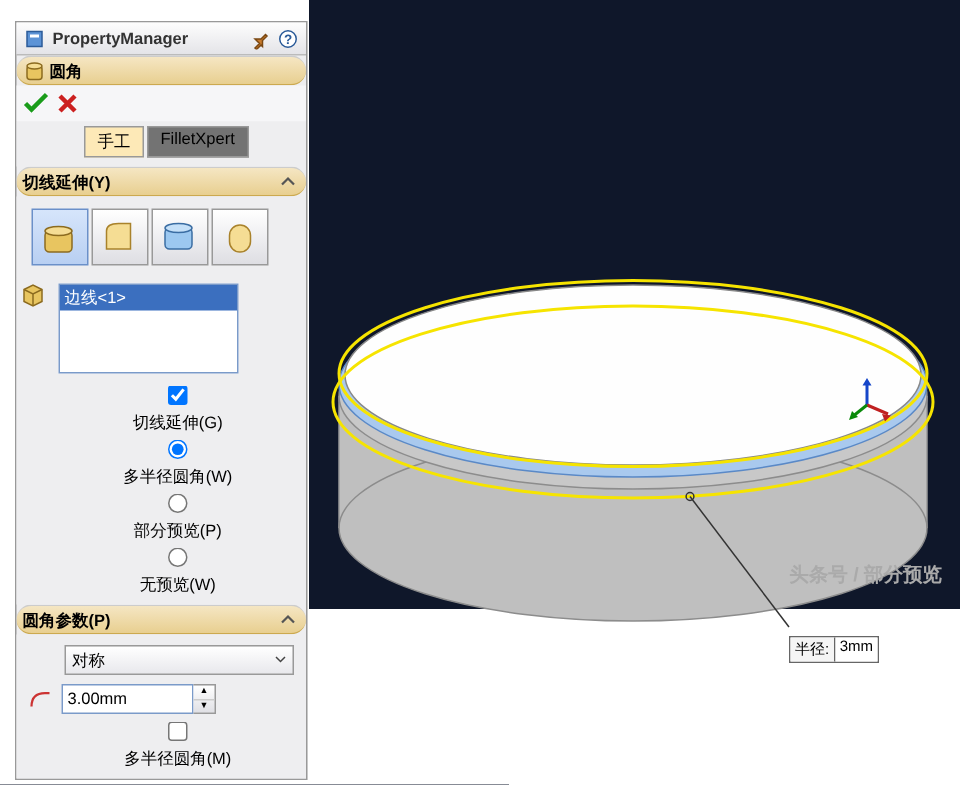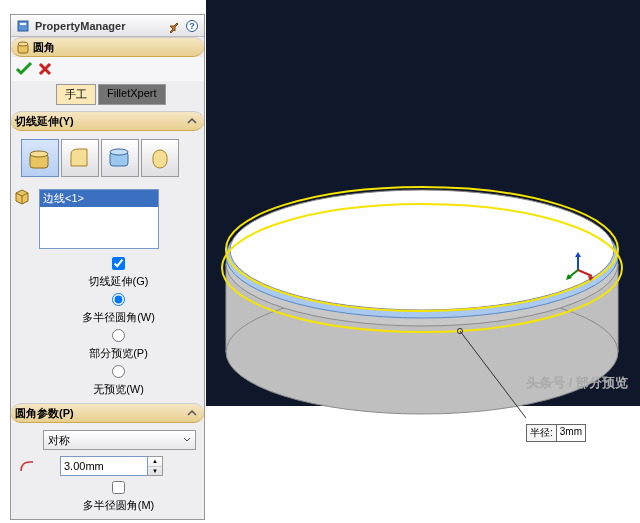--- a/index.html
+++ b/index.html
@@ -28,21 +28,21 @@
   .listbox { margin-left: 22px; width: 120px; height: 60px; border: 1px solid #7a9ac9; background: #fff; font-size: 11px; }
   .list-item { background: #3b6fbf; color: #fff; padding: 1px 3px; }
   .items-icon-col { position: relative; }
   .cube-icon { position: absolute; left: 2px; top: 2px; }
 
   .chk-row, .rad-row { display: flex; align-items: center; gap: 4px; padding: 2px 0 2px 22px; font-size: 11px; flex-direction: column; }
   .chk-row input, .rad-row input { margin: 0; }
 
   .param-row { display: flex; align-items: center; gap: 4px; padding: 3px 2px; }
   .dropdown { flex: 1; height: 20px; border: 1px solid #999; background: linear-gradient(#fff,#e8e8ec); font-size: 11px; display: flex; align-items: center; justify-content: space-between; padding: 0 4px; cursor: pointer; }
-  .spinner { display: flex; align-items: flex-start; margin-left: 19px; }
+  .spinner { display: flex; align-items: flex-start; }
   .spinner input { width: 88px; height: 20px; border: 1px solid #7a9ac9; font-size: 11px; padding: 0 3px; }
   .spin-btns { width: 15px; height: 20px; border: 1px solid #999; border-left: none; display: flex; flex-direction: column; background: linear-gradient(#fff,#e0e0e5); }
   .spin-btns div { flex: 1; display: flex; align-items: center; justify-content: center; font-size: 6px; cursor: pointer; border-bottom: 1px solid #ccc; }
   .spin-btns div:last-child { border-bottom: none; }
 
   .pull { width: 14px; height: 14px; display: flex; align-items: center; justify-content: center; margin-right: 4px; }
 
   .chev { width: 16px; height: 16px; display: flex; align-items: center; justify-content: center; cursor: pointer; }
   .chev svg { display:block; }
 

